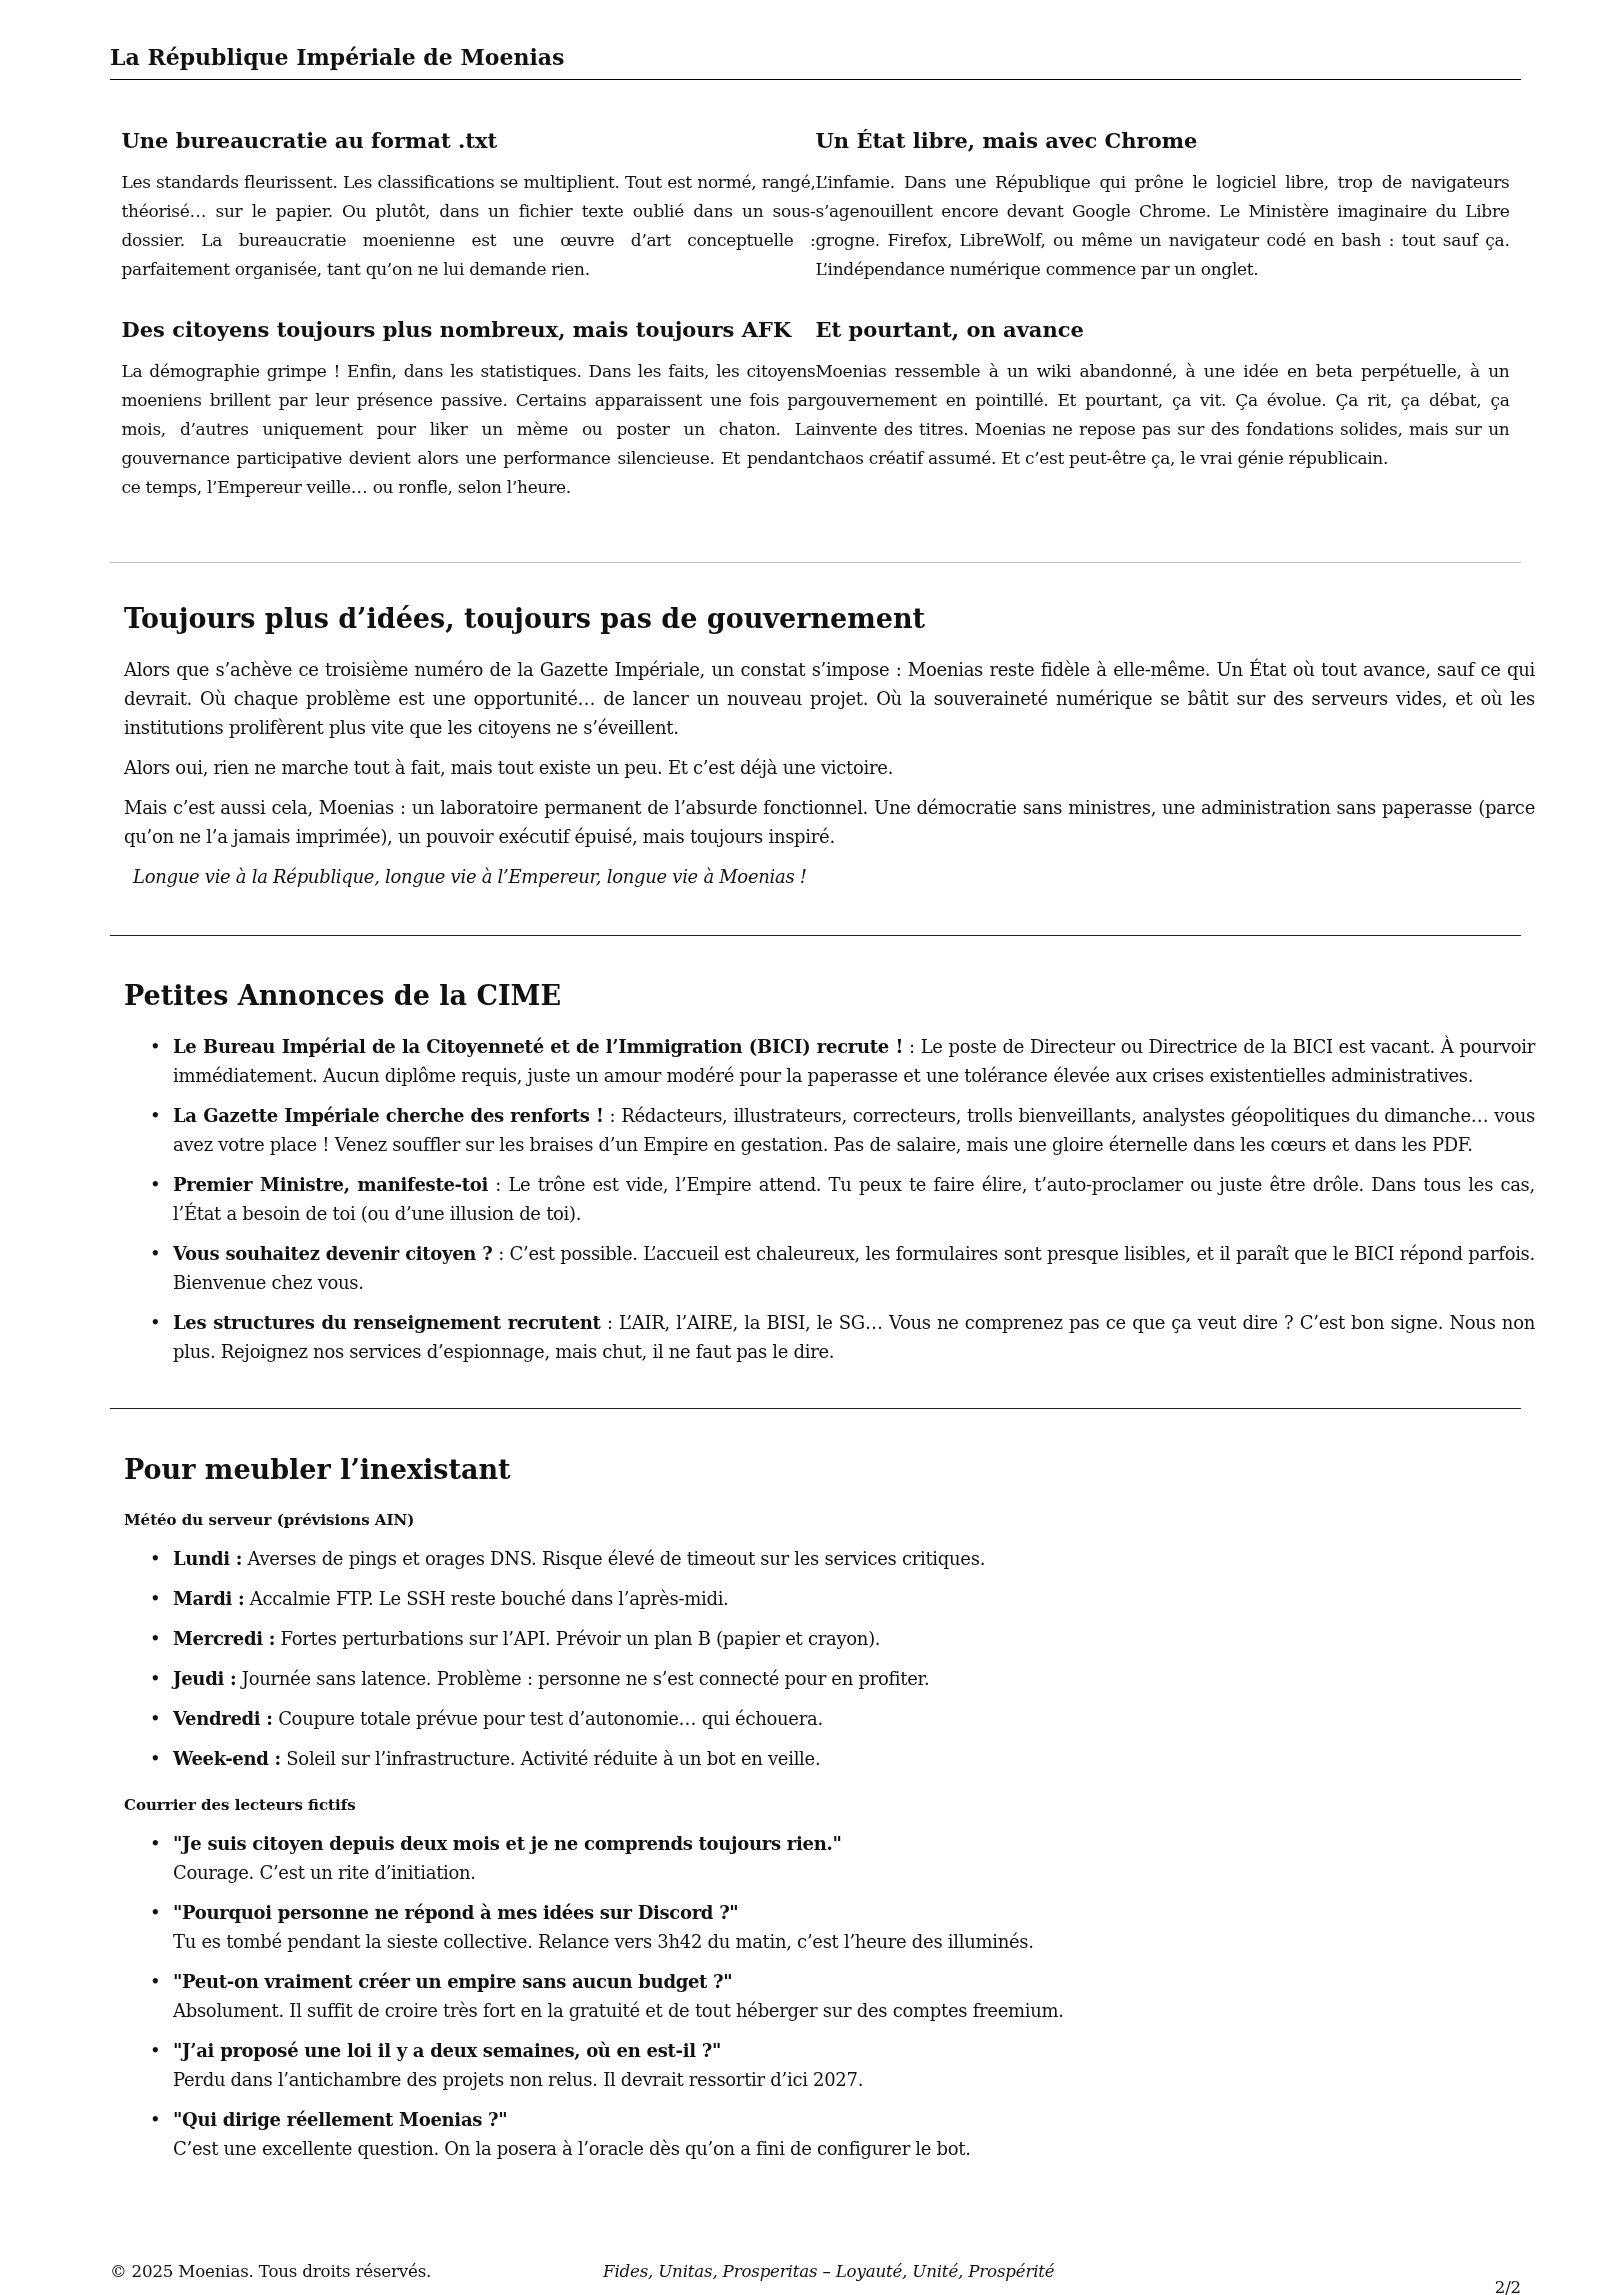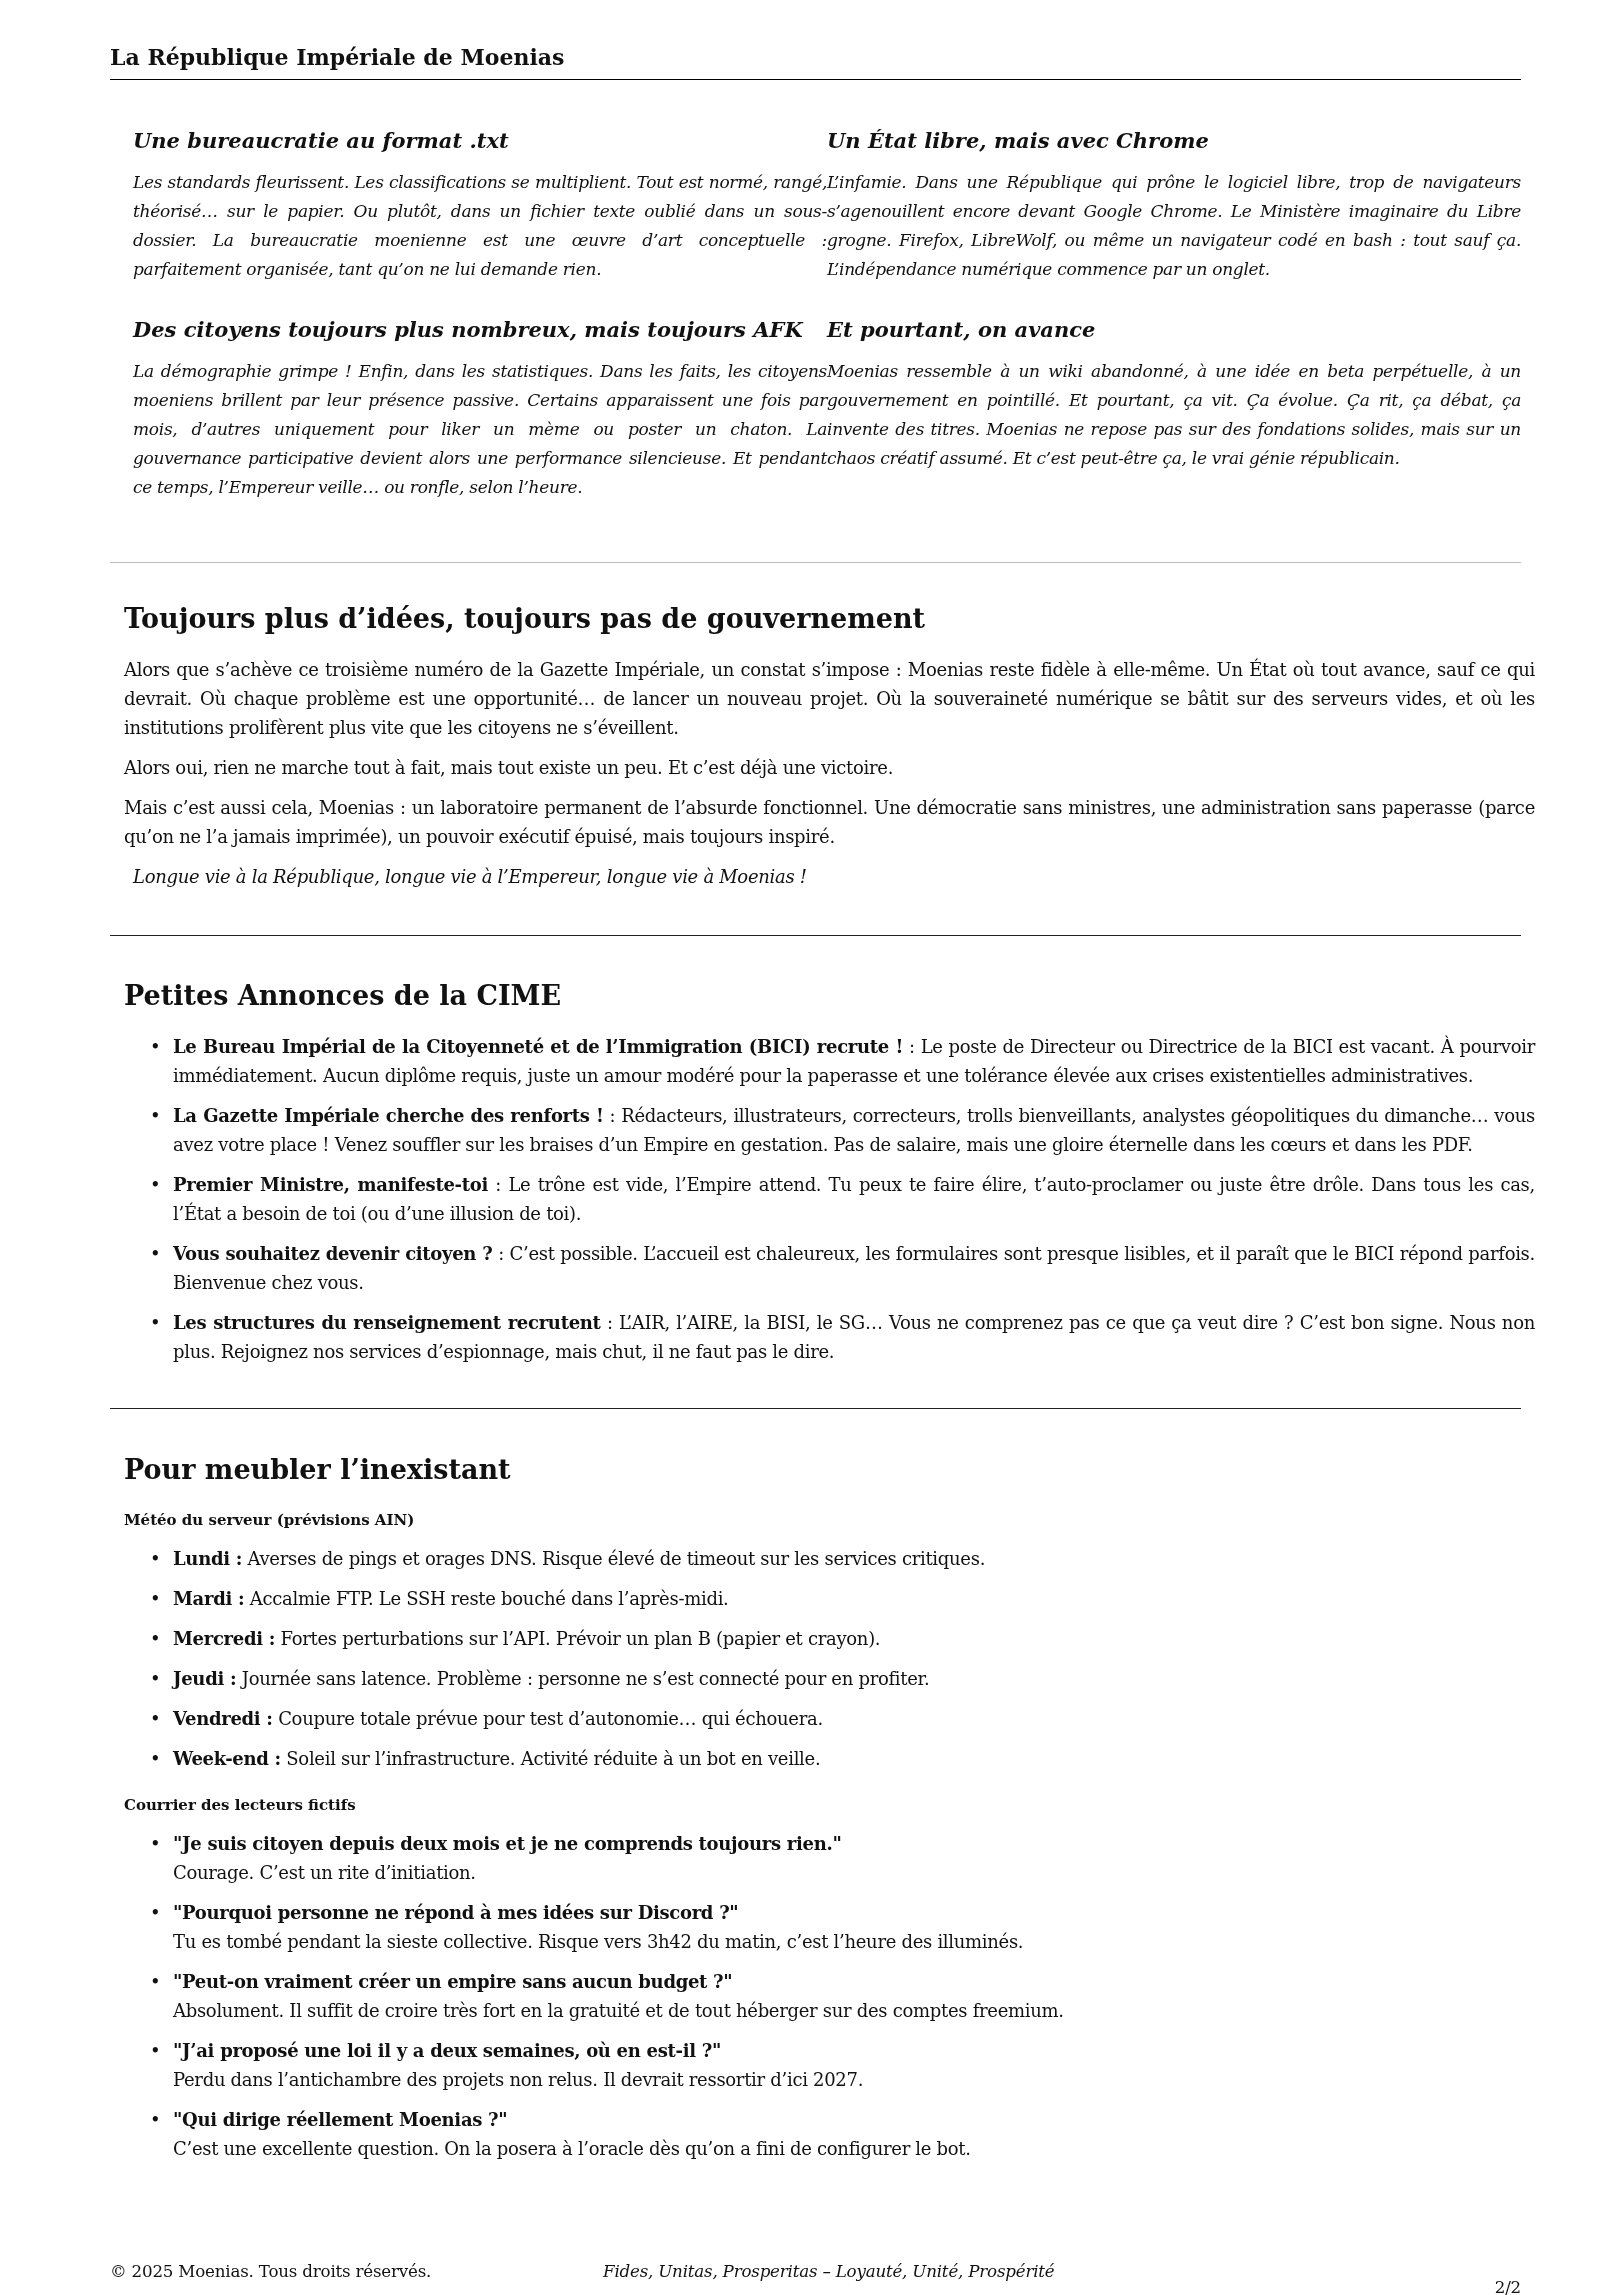--- a/index.html
+++ b/index.html
@@ -8,21 +8,21 @@
     font-family: "DejaVu Serif", "Liberation Serif", serif;
     color: #111111;
   }
   .page { position: absolute; left: 110px; top: 0; width: 1411px; }
   .title {
     position: absolute; left: 0; top: 41px; width: 1411px; text-align: left;
     font-weight: bold; font-size: 22px; line-height: 32px;
   }
   .title-rule { position: absolute; left: 0; top: 79px; width: 1411px; height: 0; border-top: 1.4px solid #000; }
 
-  .cols { position: absolute; left: 0; top: 127px; width: 1411px; display: flex; justify-content: flex-end; font-style: italic; }
+  .cols { position: absolute; left: 0; top: 127px; width: 1411px; display: flex; justify-content: center; }
   .col { width: 694px; }
   .col h3 { font-size: 21px; line-height: 28px; margin: 0 0 13px 0; font-weight: bold; }
   .col p {
     font-size: 17px; line-height: 29px; margin: 0; text-align: justify; hyphens: auto;
     letter-spacing: -0.3px;
   }
   .col .block { margin-bottom: 32px; }
   .col .block.gap-lg { margin-top: 32px; }
 
   .rule { position: absolute; left: 0; width: 1411px; height: 0; border-top: 1.4px solid #222; }
@@ -120,21 +120,21 @@
       <li><span class="bullet">•</span><b>Mardi :</b><span> Accalmie FTP. Le SSH reste bouché dans l’après-midi.</span></li>
       <li><span class="bullet">•</span><b>Mercredi :</b><span> Fortes perturbations sur l’API. Prévoir un plan B (papier et crayon).</span></li>
       <li><span class="bullet">•</span><b>Jeudi :</b><span> Journée sans latence. Problème : personne ne s’est connecté pour en profiter.</span></li>
       <li><span class="bullet">•</span><b>Vendredi :</b><span> Coupure totale prévue pour test d’autonomie… qui échouera.</span></li>
       <li><span class="bullet">•</span><b>Week-end :</b><span> Soleil sur l’infrastructure. Activité réduite à un bot en veille.</span></li>
     </ul>
 
     <h3>Courrier des lecteurs fictifs</h3>
     <ul class="items letters">
       <li><span class="bullet">•</span><b>"Je suis citoyen depuis deux mois et je ne comprends toujours rien."</b><span class="answer">Courage. C’est un rite d’initiation.</span></li>
-      <li><span class="bullet">•</span><b>"Pourquoi personne ne répond à mes idées sur Discord ?"</b><span class="answer">Tu es tombé pendant la sieste collective. Risque vers 3h42 du matin, c’est l’heure des illuminés.</span></li>
+      <li><span class="bullet">•</span><b>"Pourquoi personne ne répond à mes idées sur Discord ?"</b><span class="answer">Tu es tombé pendant la sieste collective. Relance vers 3h42 du matin, c’est l’heure des illuminés.</span></li>
       <li><span class="bullet">•</span><b>"Peut-on vraiment créer un empire sans aucun budget ?"</b><span class="answer">Absolument. Il suffit de croire très fort en la gratuité et de tout héberger sur des comptes freemium.</span></li>
       <li><span class="bullet">•</span><b>"J’ai proposé une loi il y a deux semaines, où en est-il ?"</b><span class="answer">Perdu dans l’antichambre des projets non relus. Il devrait ressortir d’ici 2027.</span></li>
       <li><span class="bullet">•</span><b>"Qui dirige réellement Moenias ?"</b><span class="answer">C’est une excellente question. On la posera à l’oracle dès qu’on a fini de configurer le bot.</span></li>
     </ul>
   </div>
 
   <div class="footer">
     <span class="left">© 2025 Moenias. Tous droits réservés.</span>
     <span class="center">Fides, Unitas, Prosperitas – Loyauté, Unité, Prospérité</span>
     <span class="right">2/2</span>

